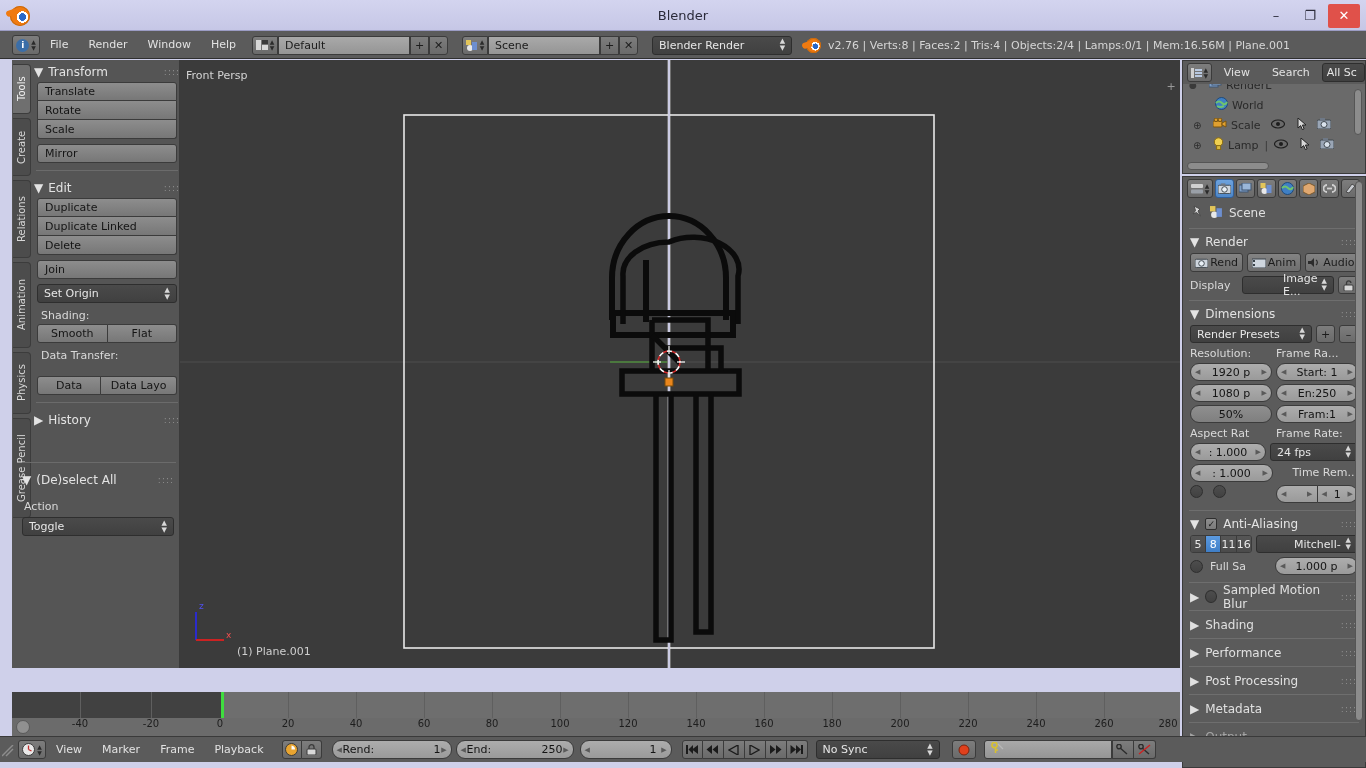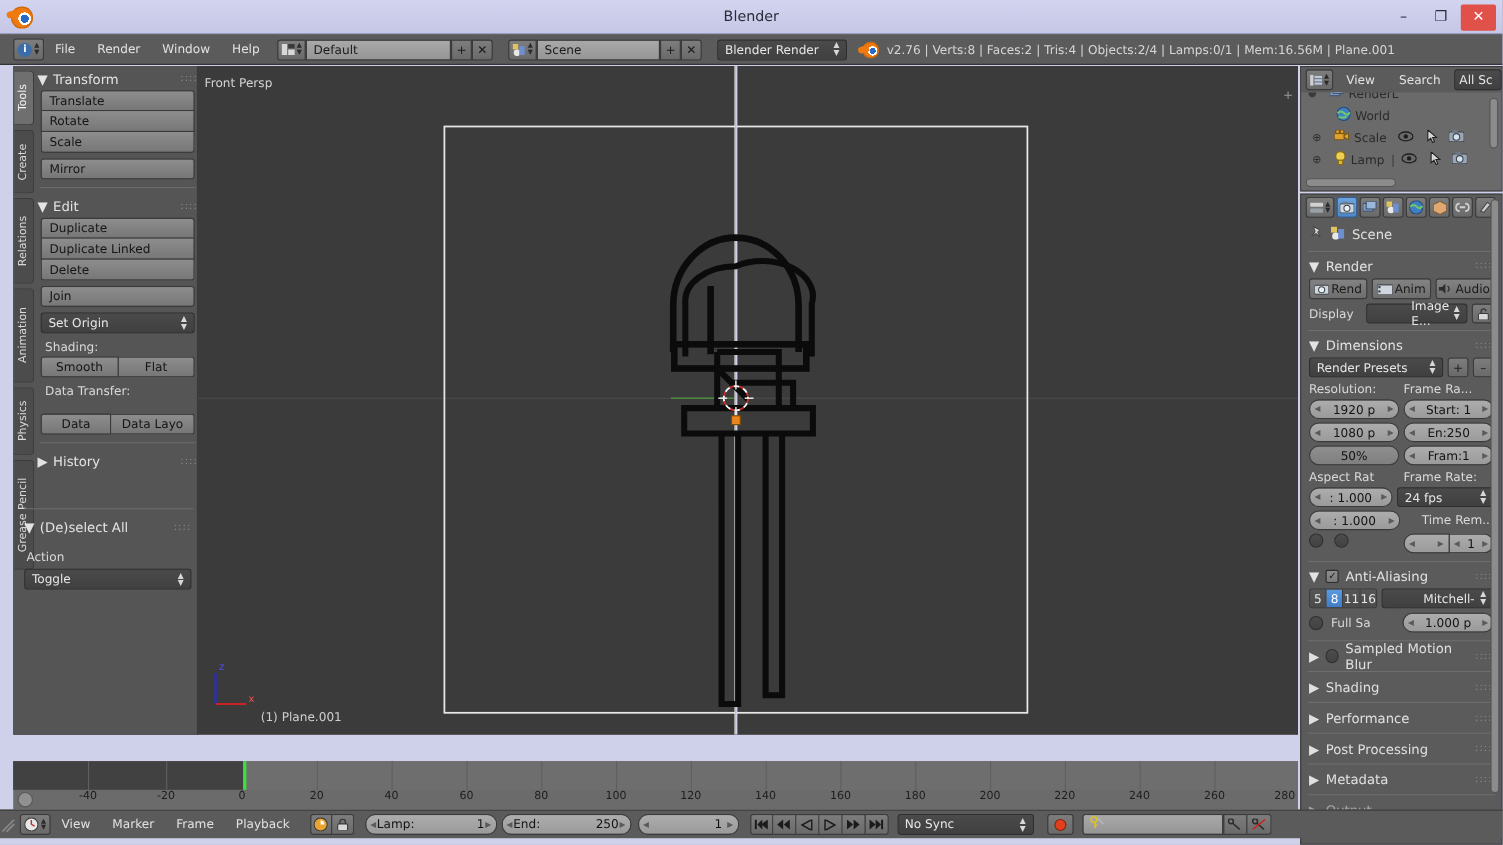--- a/index.html
+++ b/index.html
@@ -221,21 +221,21 @@
               <circle cx="4" cy="8" r="3" fill="#e8e8e8"></circle>
               <rect x="6" y="2" width="5" height="8" fill="#6d8fd0"></rect>
             </svg>
           <span class="tiny-arrows" style="margin-left:2px;">▲<br>▼</span>
         </div>
         <div class="fld" style="width:112px;border-radius:0;">Scene</div>
         <div class="icobox" style="width:19px;height:19px;border-radius:0;">+</div>
         <div class="icobox" style="width:19px;height:19px;border-radius:0 3px 3px 0;">✕</div>
       </div>
 
-      <div class="dark-fld" style="width:118px;margin-left:14px;">
+      <div class="dark-fld" style="width:140px;margin-left:14px;">
         <span>Blender Render</span>
         <span class="updown">▲<br>▼</span>
       </div>
 
       <div style="display:flex;align-items:center;margin-left:14px;gap:7px;">
         <div class="blender-logo" style="position:relative;left:0;top:0;width:15px;height:15px;"></div>
         <div class="statusline">v2.76 | Verts:8 | Faces:2 | Tris:4 | Objects:2/4 | Lamps:0/1 | Mem:16.56M | Plane.001</div>
       </div>
     </div>
   </div>
@@ -829,21 +829,21 @@
     </div>
     <div class="icobox" style="width:20px;height:19px;border-radius:0 3px 3px 0;border-left:none;">
       <svg width="11" height="11" viewBox="0 0 11 11">
           <rect x="1" y="5" width="9" height="6" rx="1" fill="#d8d8d8" stroke="#3b3b3b"></rect>
           <path d="M3 5 V3.2 a2.5 2.5 0 0 1 5 0 V5" fill="none" stroke="#3b3b3b" stroke-width="1.3"></path>
         </svg>
     </div>
 
     <div class="numfld" style="width:120px;height:19px;margin-left:10px;justify-content:space-between;padding:0 10px;">
       <span class="la">◀</span>
-      <span>Lamp:</span>
+      <span>Rend:</span>
       <span>1</span>
       <span class="ra">▶</span>
     </div>
     <div class="numfld" style="width:118px;height:19px;margin-left:4px;justify-content:space-between;padding:0 10px;">
       <span class="la">◀</span>
       <span>End:</span>
       <span>250</span>
       <span class="ra">▶</span>
     </div>
     <div class="numfld" style="width:92px;height:19px;margin-left:6px;justify-content:flex-end;padding:0 14px;">

